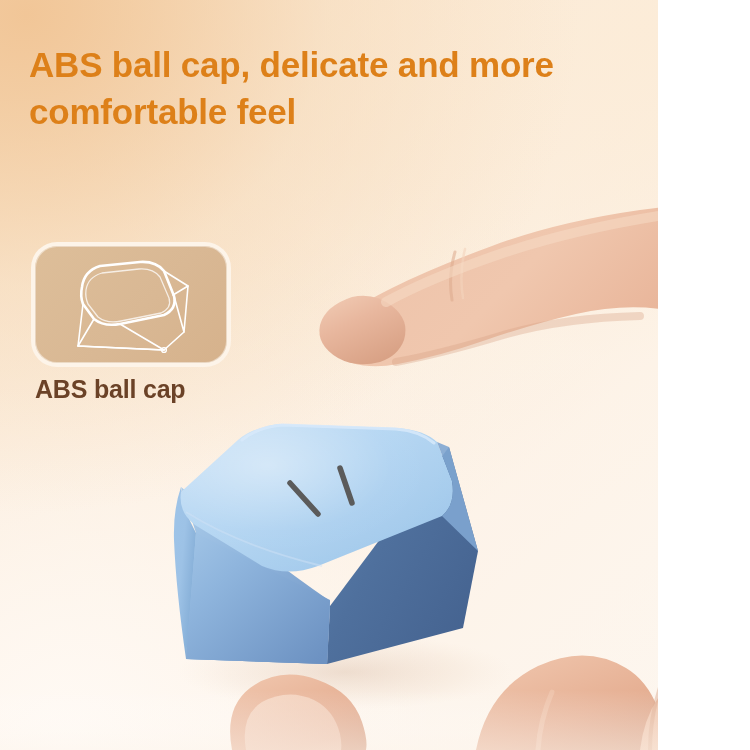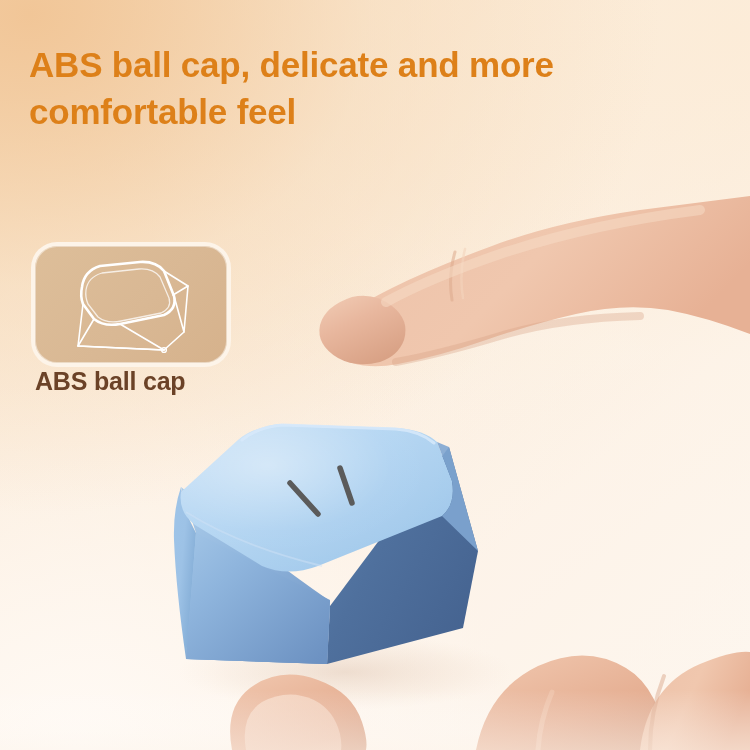--- a/index.html
+++ b/index.html
@@ -7,21 +7,21 @@
     margin: 0;
     padding: 0;
     background: #ffffff;
   }
   body {
     font-family: "Liberation Sans", sans-serif;
   }
 
   #promo-card {
     position: relative;
-    width: 750px;
+    width: 658px;
     height: 750px;
     overflow: hidden;
     background:
       radial-gradient(ellipse 120% 95% at 4% 2%,  rgba(241,197,150,0.95) 0%, rgba(246,218,185,0.55) 38%, rgba(250,236,220,0.0) 70%),
       radial-gradient(ellipse 110% 80% at 98% 4%, rgba(252,236,216,0.95) 0%, rgba(253,243,231,0.35) 55%, rgba(255,250,244,0.0) 80%),
       radial-gradient(ellipse 130% 110% at 10% 100%, rgba(255,250,245,1) 0%, rgba(253,244,235,0.5) 45%, rgba(252,240,228,0.0) 80%),
       linear-gradient(140deg, #f5d7b2 0%, #f9e3c8 22%, #fbecda 48%, #fdf3e8 70%, #fdf7f0 100%);
   }
 
   
@@ -62,21 +62,21 @@
     width: 190px;
     height: 115px;
     border-radius: 22px;
     background: linear-gradient(135deg, #ddbe99 0%, #d9b894 55%, #d6b28c 100%);
     box-shadow: 0 0 0 4px #fdf4e9;
     border: 1px solid rgba(255,255,255,0.45);
     overflow: hidden;
   }
   #badge-tile svg { display: block; }
   #badge-label {
-    margin-top: 4px;
+    margin-top: 12px;
     font-size: 25px;
     font-weight: 700;
     letter-spacing: -0.2px;
     color: #6b4227;
   }
 
   
   #photo-stage {
     position: absolute;
     inset: 0;

